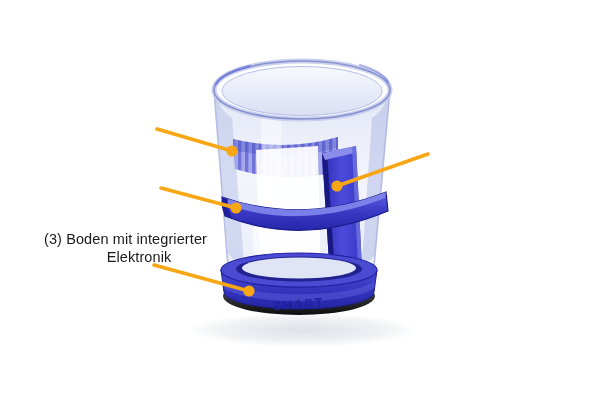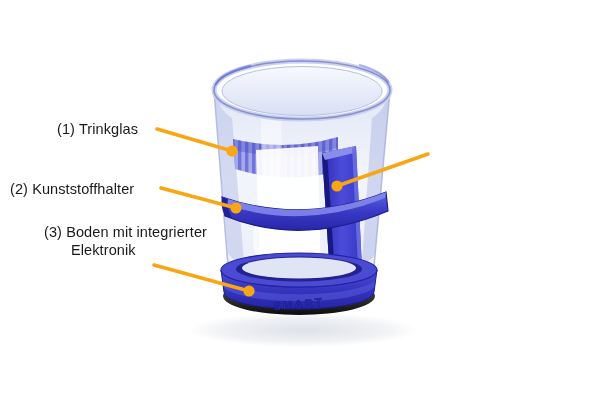--- a/index.html
+++ b/index.html
@@ -6,21 +6,21 @@
   .stage{
     position:relative;width:600px;height:400px;background:#ffffff;
     overflow:hidden;font-family:"Liberation Sans",sans-serif;
   }
   .stage svg{position:absolute;left:0;top:0;}
   .label{
     position:absolute;font-size:14.5px;line-height:18px;color:#1a1a1a;
     white-space:nowrap;letter-spacing:.1px;
   }
   .label .line{display:block;}
-  .label .indent{padding-left:27px;}
+  .label .indent{padding-left:27px;text-align:center;}
 </style>
 </head>
 <body>
 
 <div class="stage">
 
   <svg width="600" height="400" viewBox="0 0 600 400">
     <defs>
       <linearGradient id="glassGrad" x1="0" y1="0" x2="0" y2="1">
         <stop offset="0" stop-color="#E2E7F6"></stop>
@@ -129,23 +129,21 @@
         <line x1="154" y1="265" x2="249" y2="291"></line>
           <circle cx="249" cy="291" r="5.6" stroke="none"></circle>
       </g>
       <g>
         <line x1="428" y1="154" x2="337" y2="186"></line>
           <circle cx="337" cy="186" r="5.6" stroke="none"></circle>
       </g>
     </g>
   </svg>
 
-  <div class="label" style="left:57px;top:120px">(1) Trinkglas</div>
 
-  <div class="label" style="left:10px;top:180px">(2) Kunststoffhalter</div>
 
-  <div class="label" style="left:44px;top:223px">
+  <div class="label" style="left:44px;top:230px">
     <span class="line">(3) Boden mit integrierter</span>
     <span class="line indent">Elektronik</span>
   </div>
 
 
 </div>
 
 </body></html>

